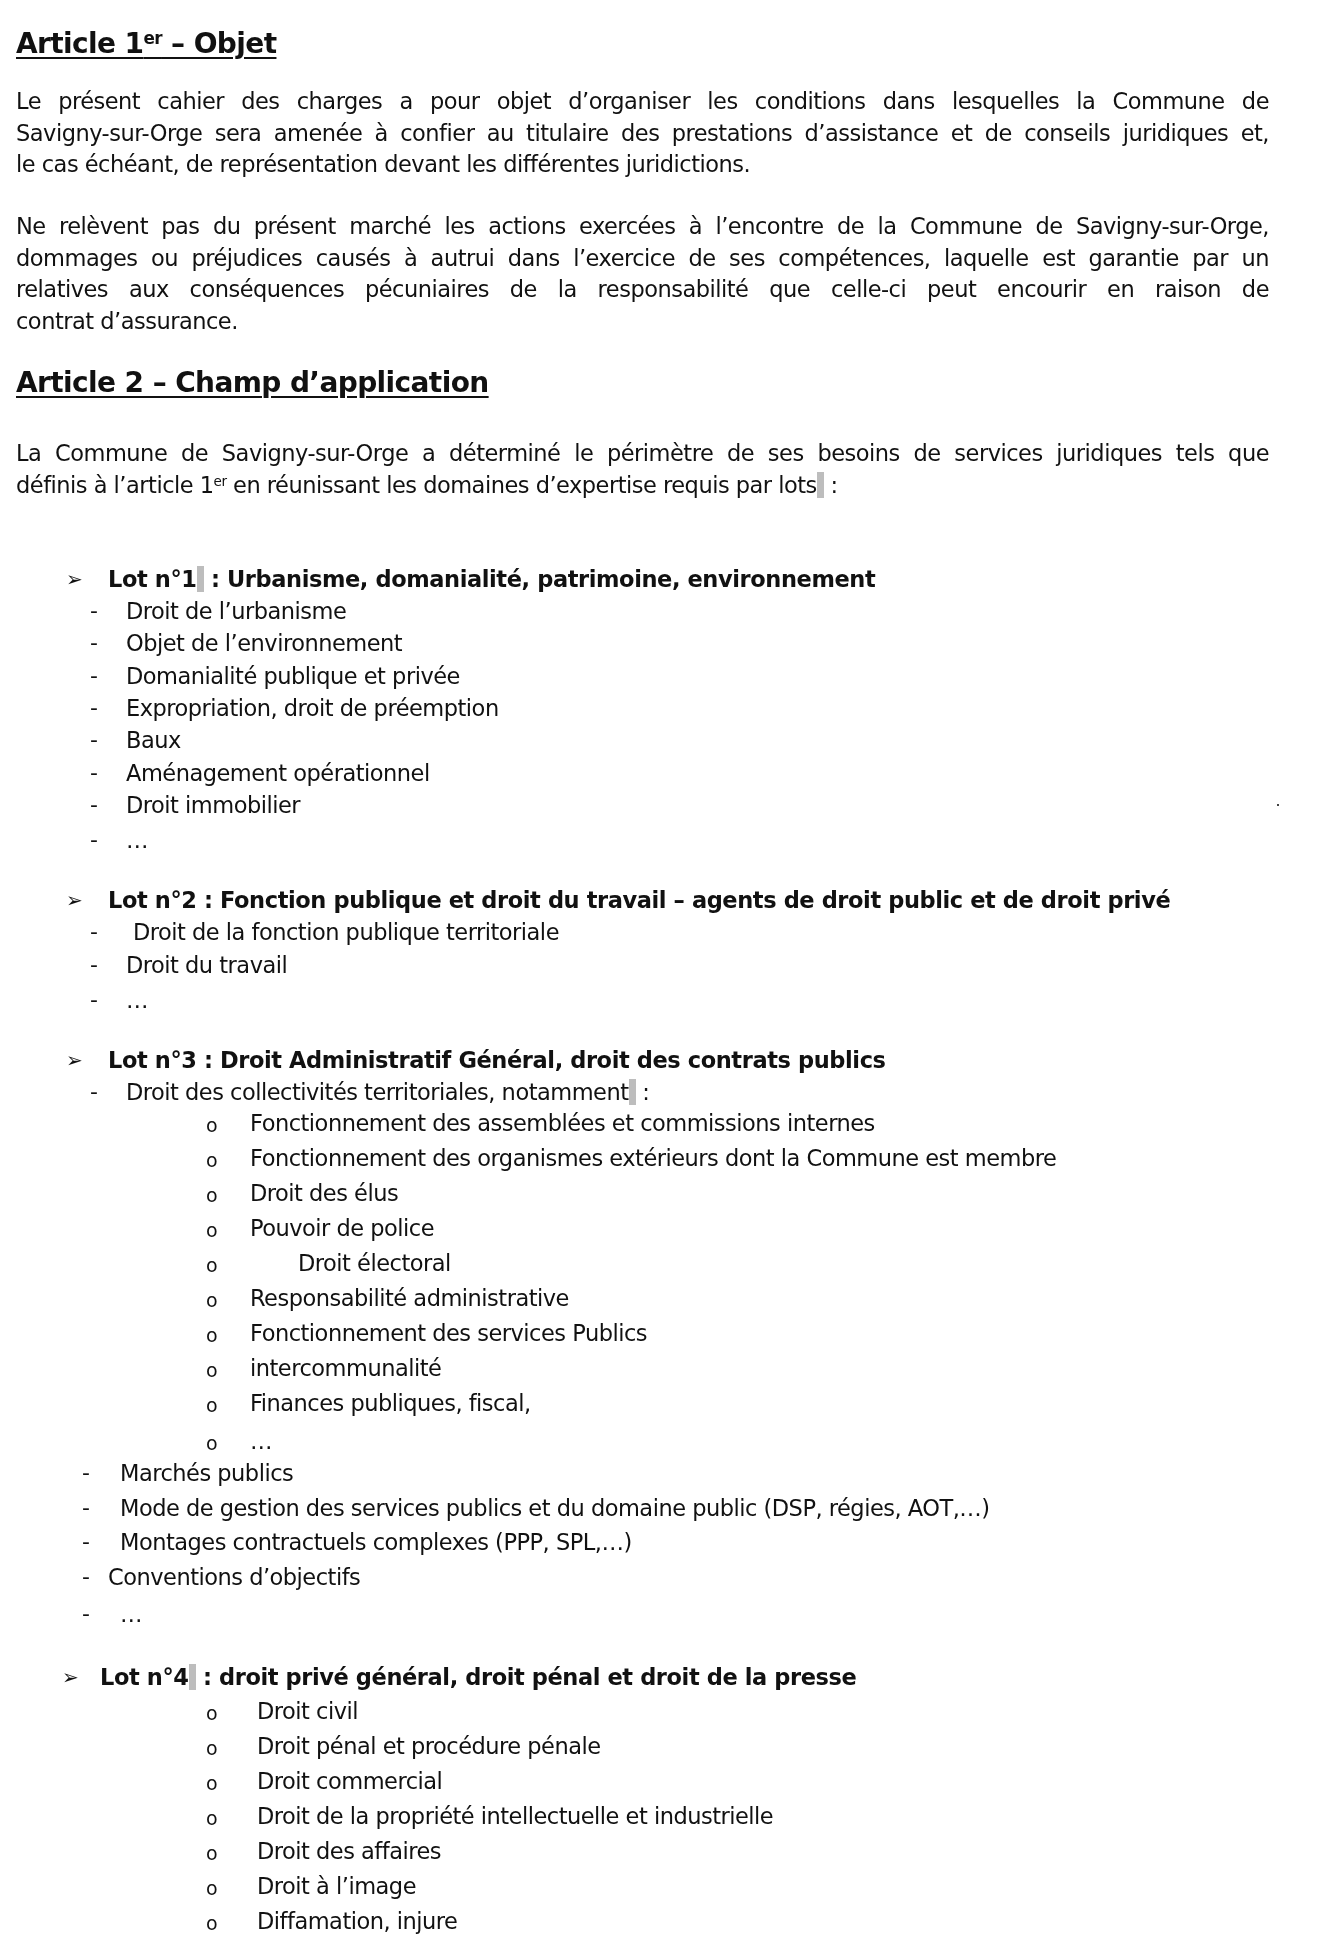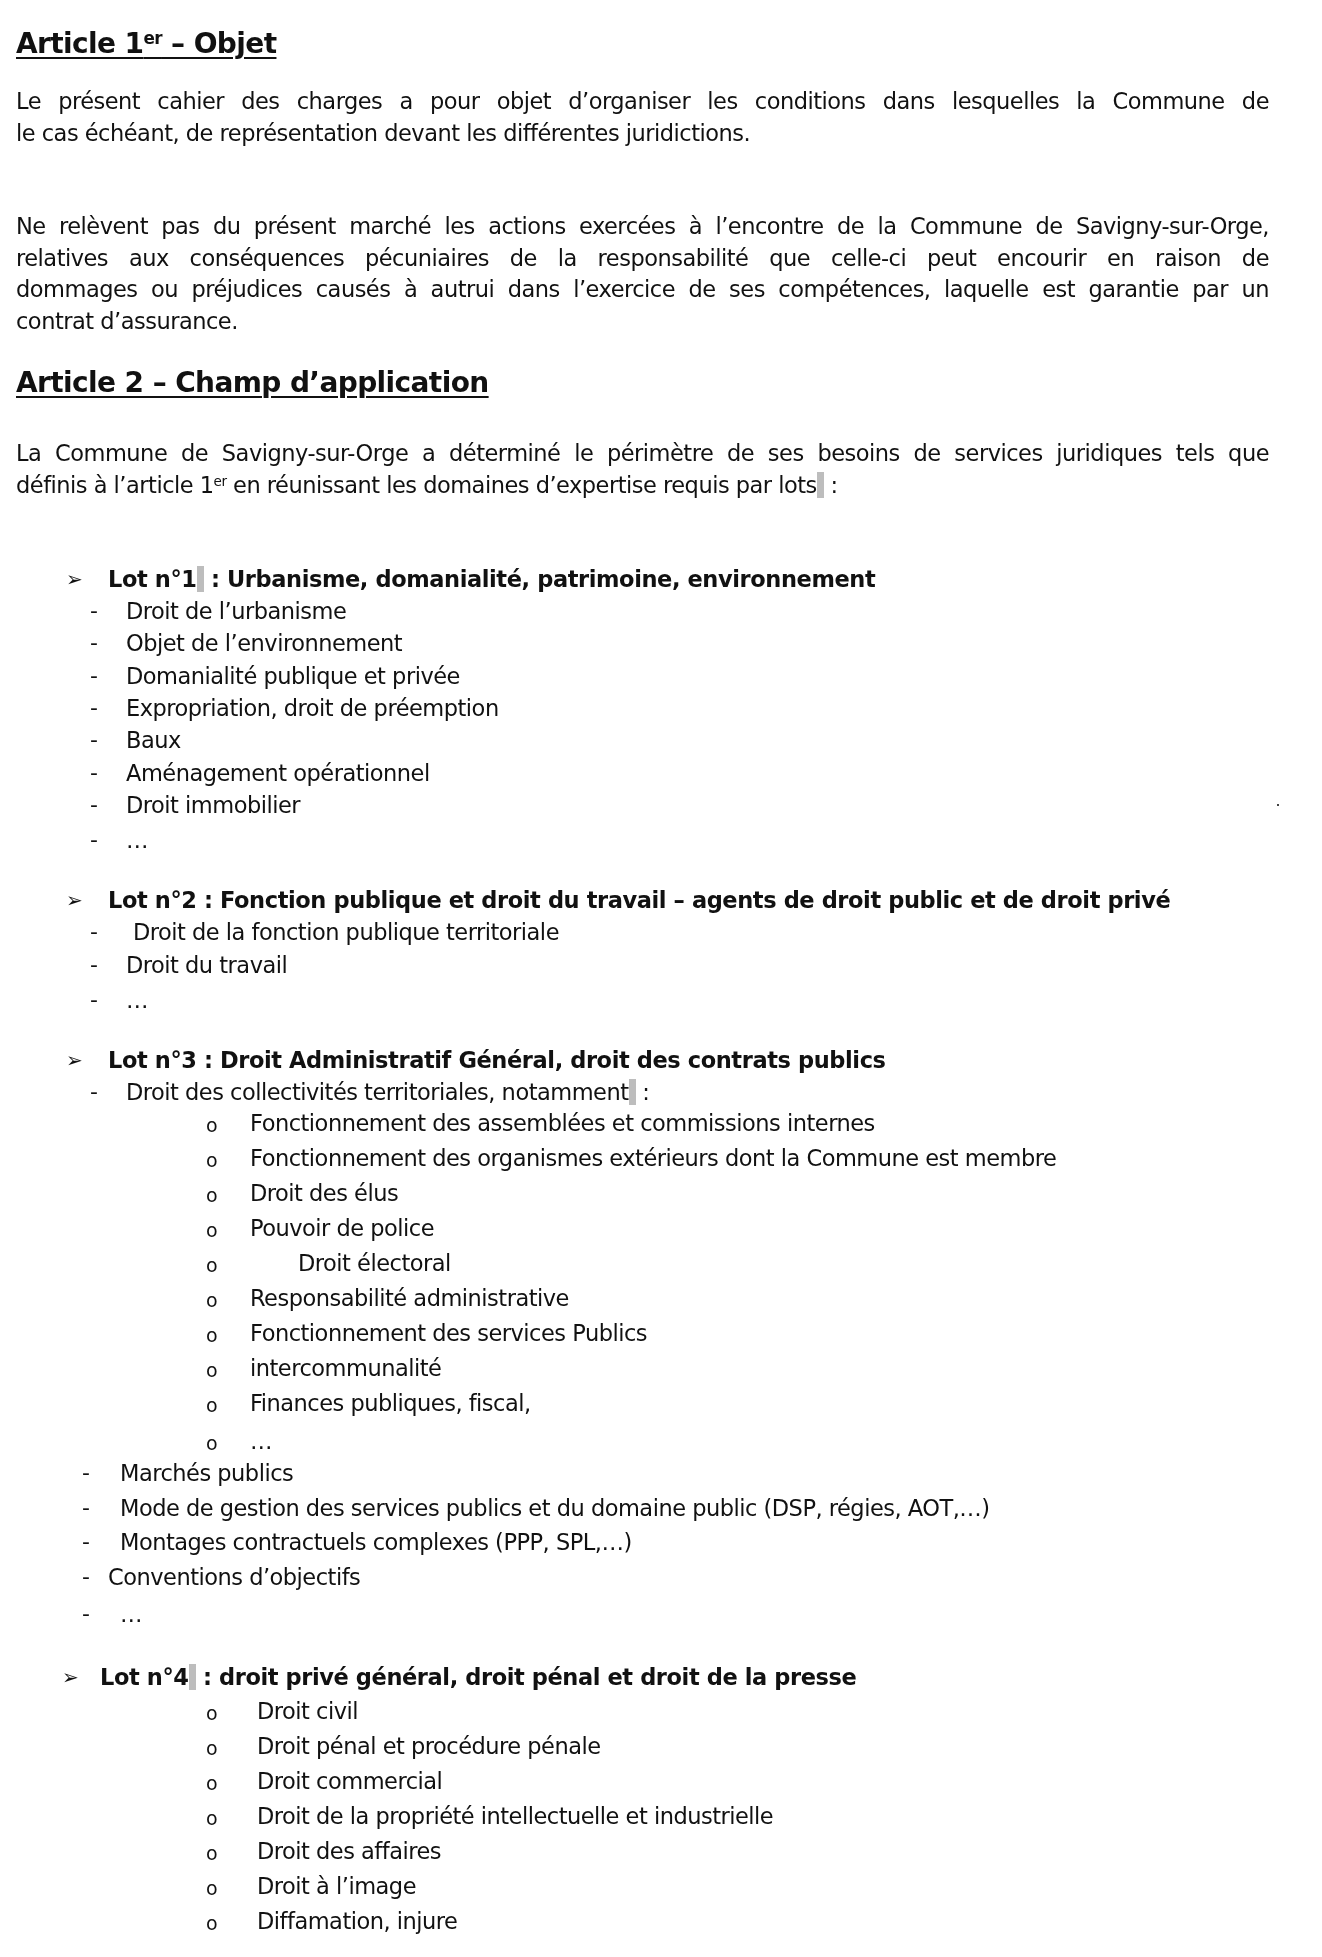--- a/index.html
+++ b/index.html
@@ -21,27 +21,28 @@
 </style>
 </head>
 <body>
 
 <div class="abs h" style="top:27px;">
   <span>Article 1</span><sup>er</sup><span> – Objet</span>
 </div>
 
 <div class="para" style="top:86px;">
   <span class="line">Le présent cahier des charges a pour objet d’organiser les conditions dans lesquelles la Commune de</span>
+  <span class="line">Savigny-sur-Orge sera amenée à confier au titulaire des prestations d’assistance et de conseils juridiques et,</span>
   <span class="line last">le cas échéant, de représentation devant les différentes juridictions.</span>
 </div>
 
 <div class="para" style="top:211px;">
   <span class="line">Ne relèvent pas du présent marché les actions exercées à l’encontre de la Commune de Savigny-sur-Orge,</span>
+  <span class="line">dommages ou préjudices causés à autrui dans l’exercice de ses compétences, laquelle est garantie par un</span>
   <span class="line">relatives aux conséquences pécuniaires de la responsabilité que celle-ci peut encourir en raison de</span>
-  <span class="line">dommages ou préjudices causés à autrui dans l’exercice de ses compétences, laquelle est garantie par un</span>
   <span class="line last">contrat d’assurance.</span>
 </div>
 
 <div class="abs h" style="top:366px;">Article 2 – Champ d’application</div>
 
 <div class="para" style="top:438px;">
   <span class="line">La Commune de Savigny-sur-Orge a déterminé le périmètre de ses besoins de services juridiques tels que</span>
   <span class="line last"><span>définis à l’article 1</span><sup>er</sup><span> en réunissant les domaines d’expertise requis par lots</span><span class="mark"></span><span> :</span></span>
 </div>
 

